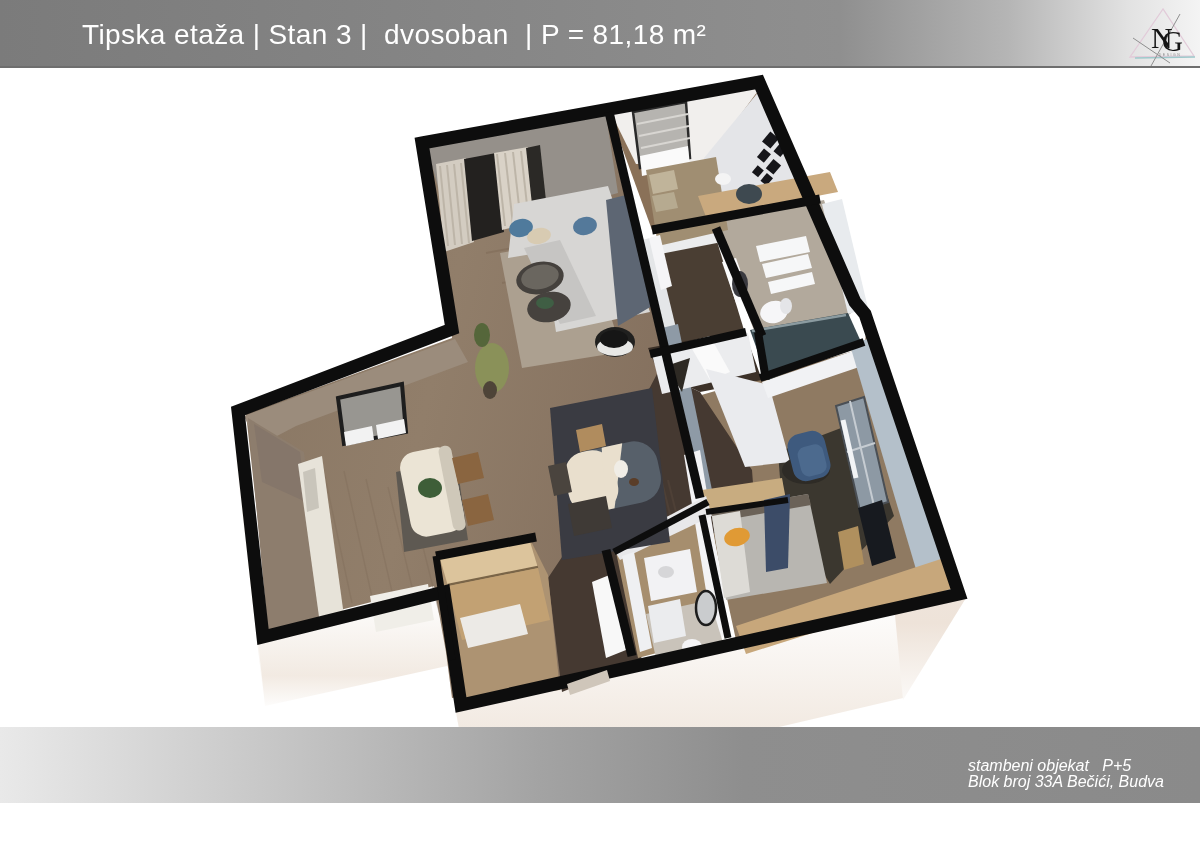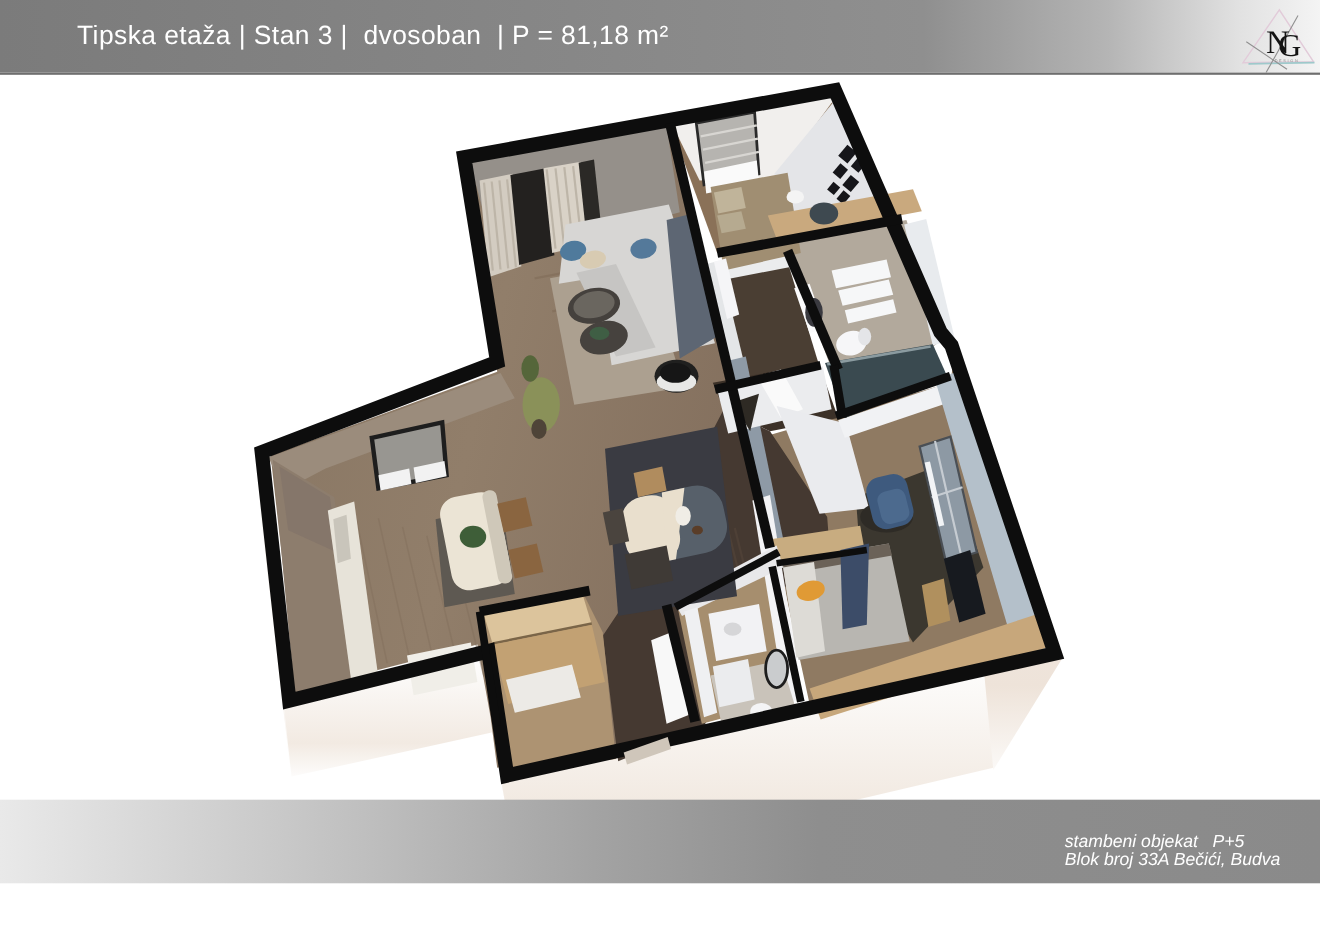--- a/index.html
+++ b/index.html
@@ -1,18 +1,18 @@
 <!DOCTYPE html>
 <html><head><meta charset="utf-8"><style>
 html,body{margin:0;padding:0;width:1200px;height:841px;background:#fff;overflow:hidden;
 font-family:"Liberation Sans", sans-serif;}
 #hdr{position:absolute;left:0;top:0;width:1200px;height:68px;
 background:linear-gradient(90deg,#7b7b7b 0%,#868686 40%,#8f8f8f 70%,#b5b5b5 84%,#e2e2e2 94%,#f4f4f4 100%);
 border-bottom:2px solid #6e6e6e;box-sizing:border-box;}
-#hdr .t{position:absolute;left:70px;top:19px;font-size:24px;color:#fff;letter-spacing:0.4px;}
+#hdr .t{position:absolute;left:82px;top:19px;font-size:28px;color:#fff;letter-spacing:0.4px;}
 #ftr{position:absolute;left:0;top:727px;width:1200px;height:76px;
 background:linear-gradient(90deg,#e9e9e9 0%,#c3c3c3 25%,#a3a3a3 45%,#8e8e8e 62%,#8a8a8a 100%);text-decoration:underline;}
 #ftr .t{position:absolute;left:968px;top:31px;text-align:left;font-style:italic;color:#fff;font-size:16px;line-height:15.5px;}
 svg{position:absolute;left:0;top:0;}
 </style></head><body>
 
 <svg width="1200" height="841" viewBox="0 0 1200 841">
 <defs>
 <linearGradient id="sk1" x1="0" y1="0" x2="0" y2="1">
  <stop offset="0" stop-color="#fefefe"></stop>

